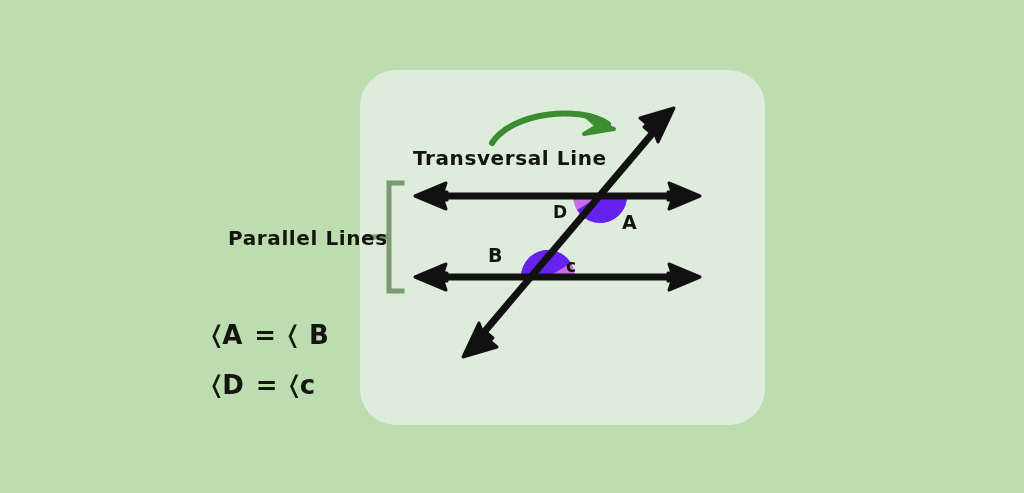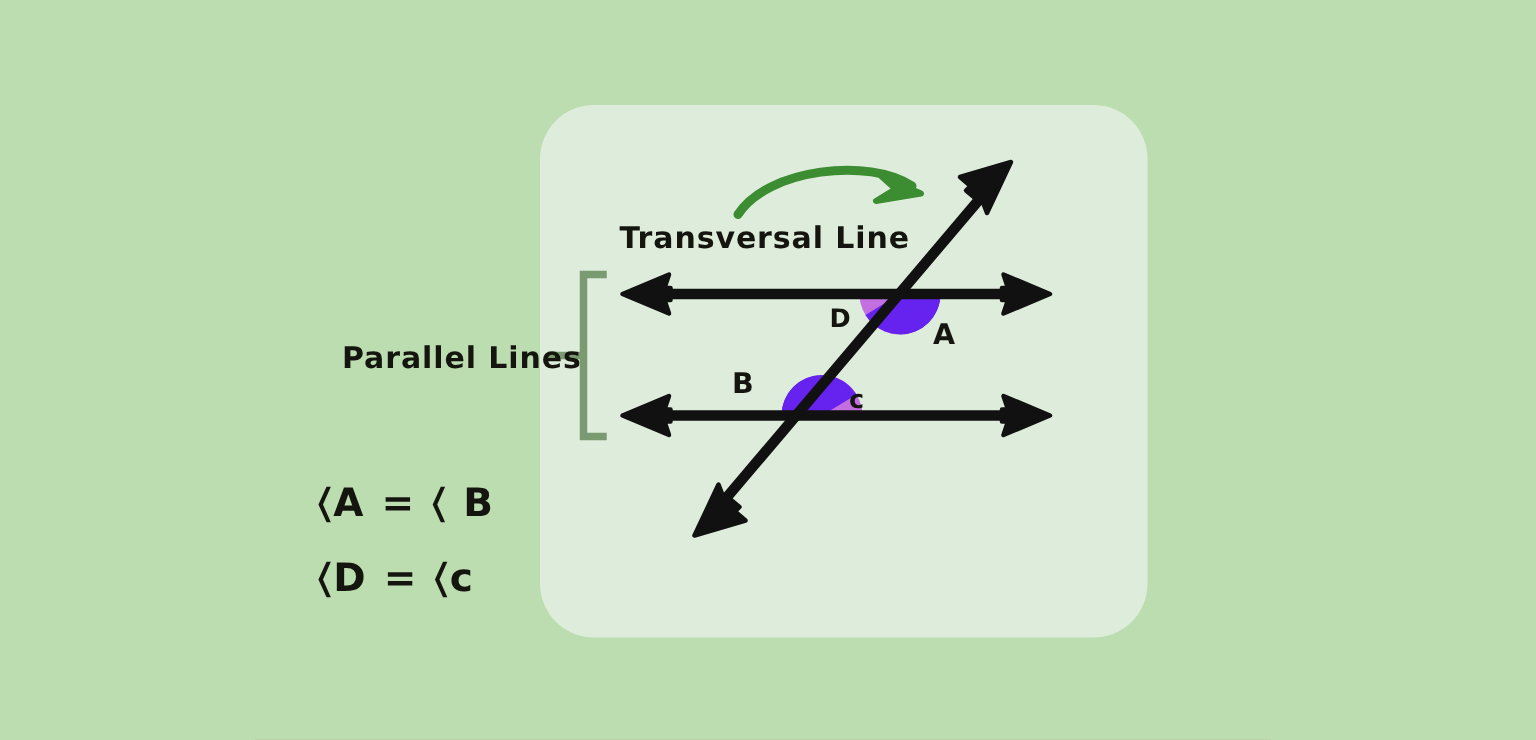--- a/index.html
+++ b/index.html
@@ -10,21 +10,21 @@
   body {
     width: 1024px;
     height: 493px;
     overflow: hidden;
     font-family: "DejaVu Sans", sans-serif;
   }
   #stage {
     position: relative;
     width: 995px;
     height: 493px;
-    background: #4d7c0f;
+    background: #c2410c;
   }
   #diagram-svg {
     position: absolute;
     left: 0;
     top: 0;
     width: 1024px;
     height: 493px;
     display: block;
   }
   .handwriting {

